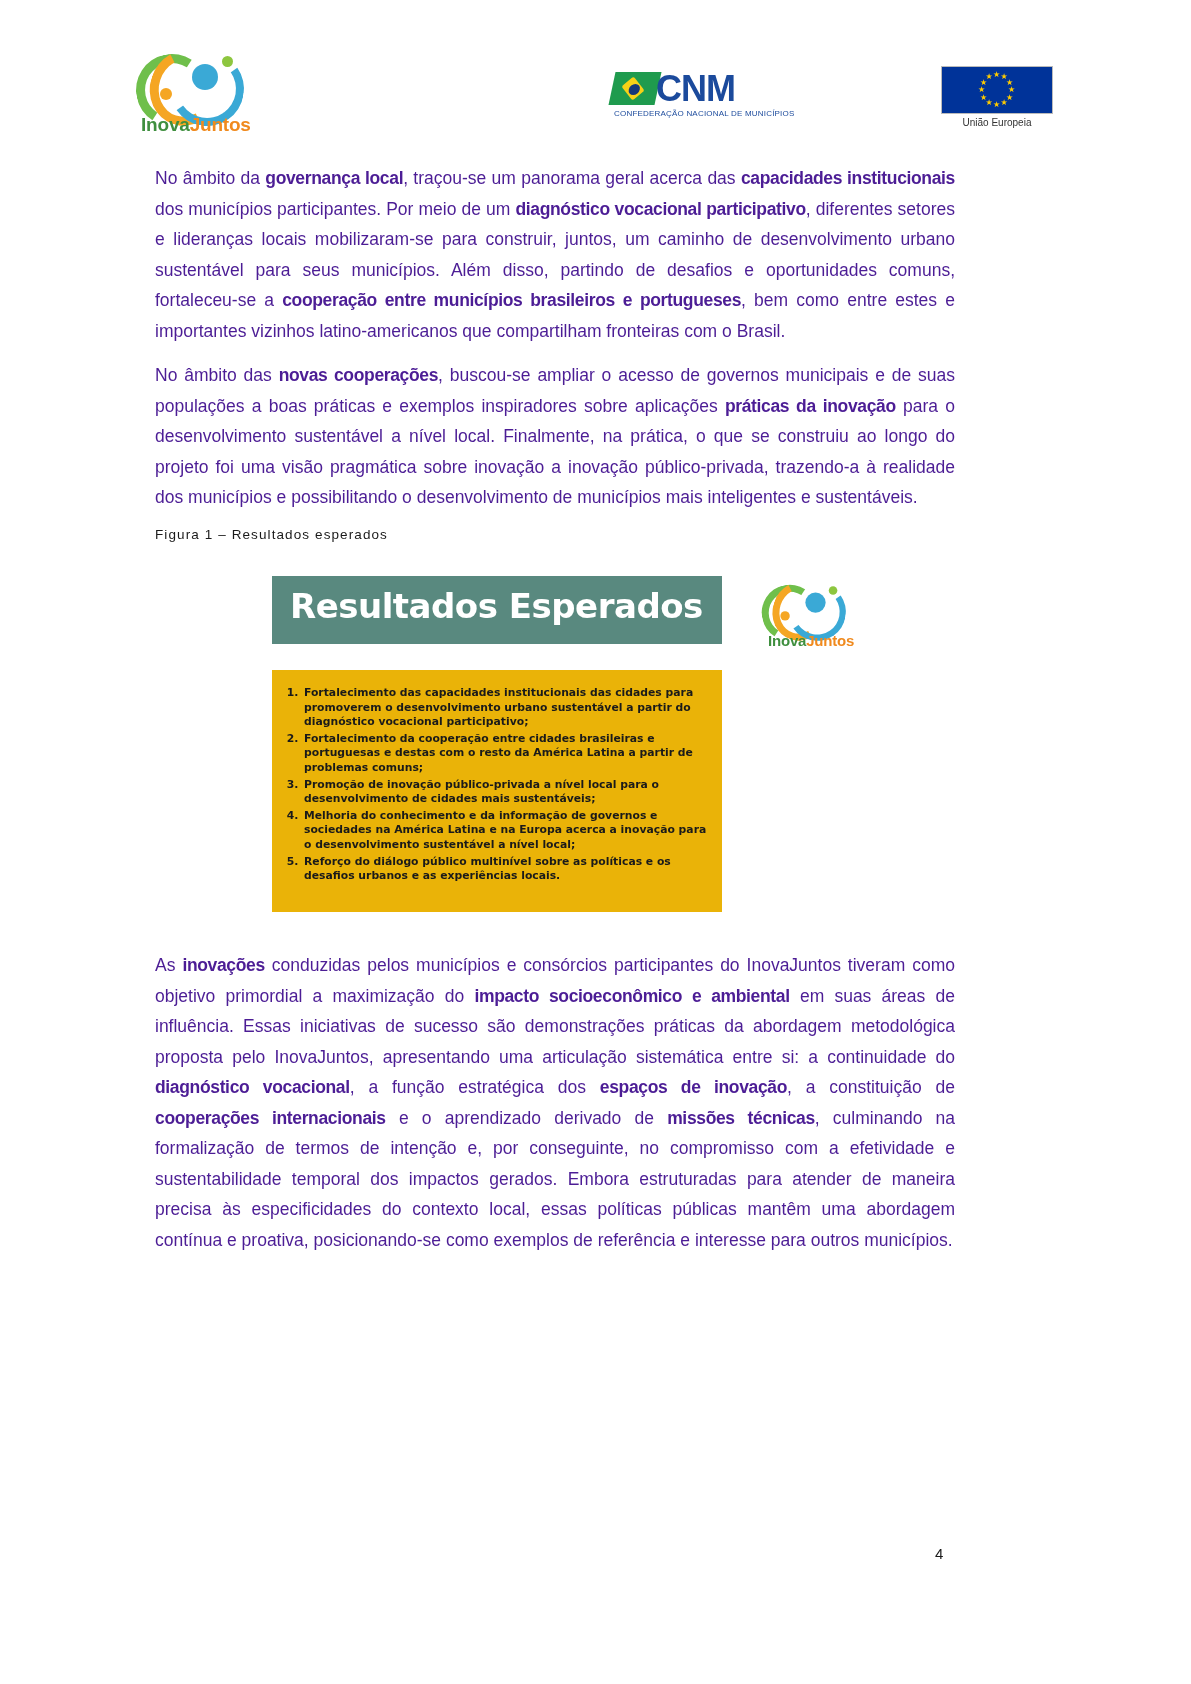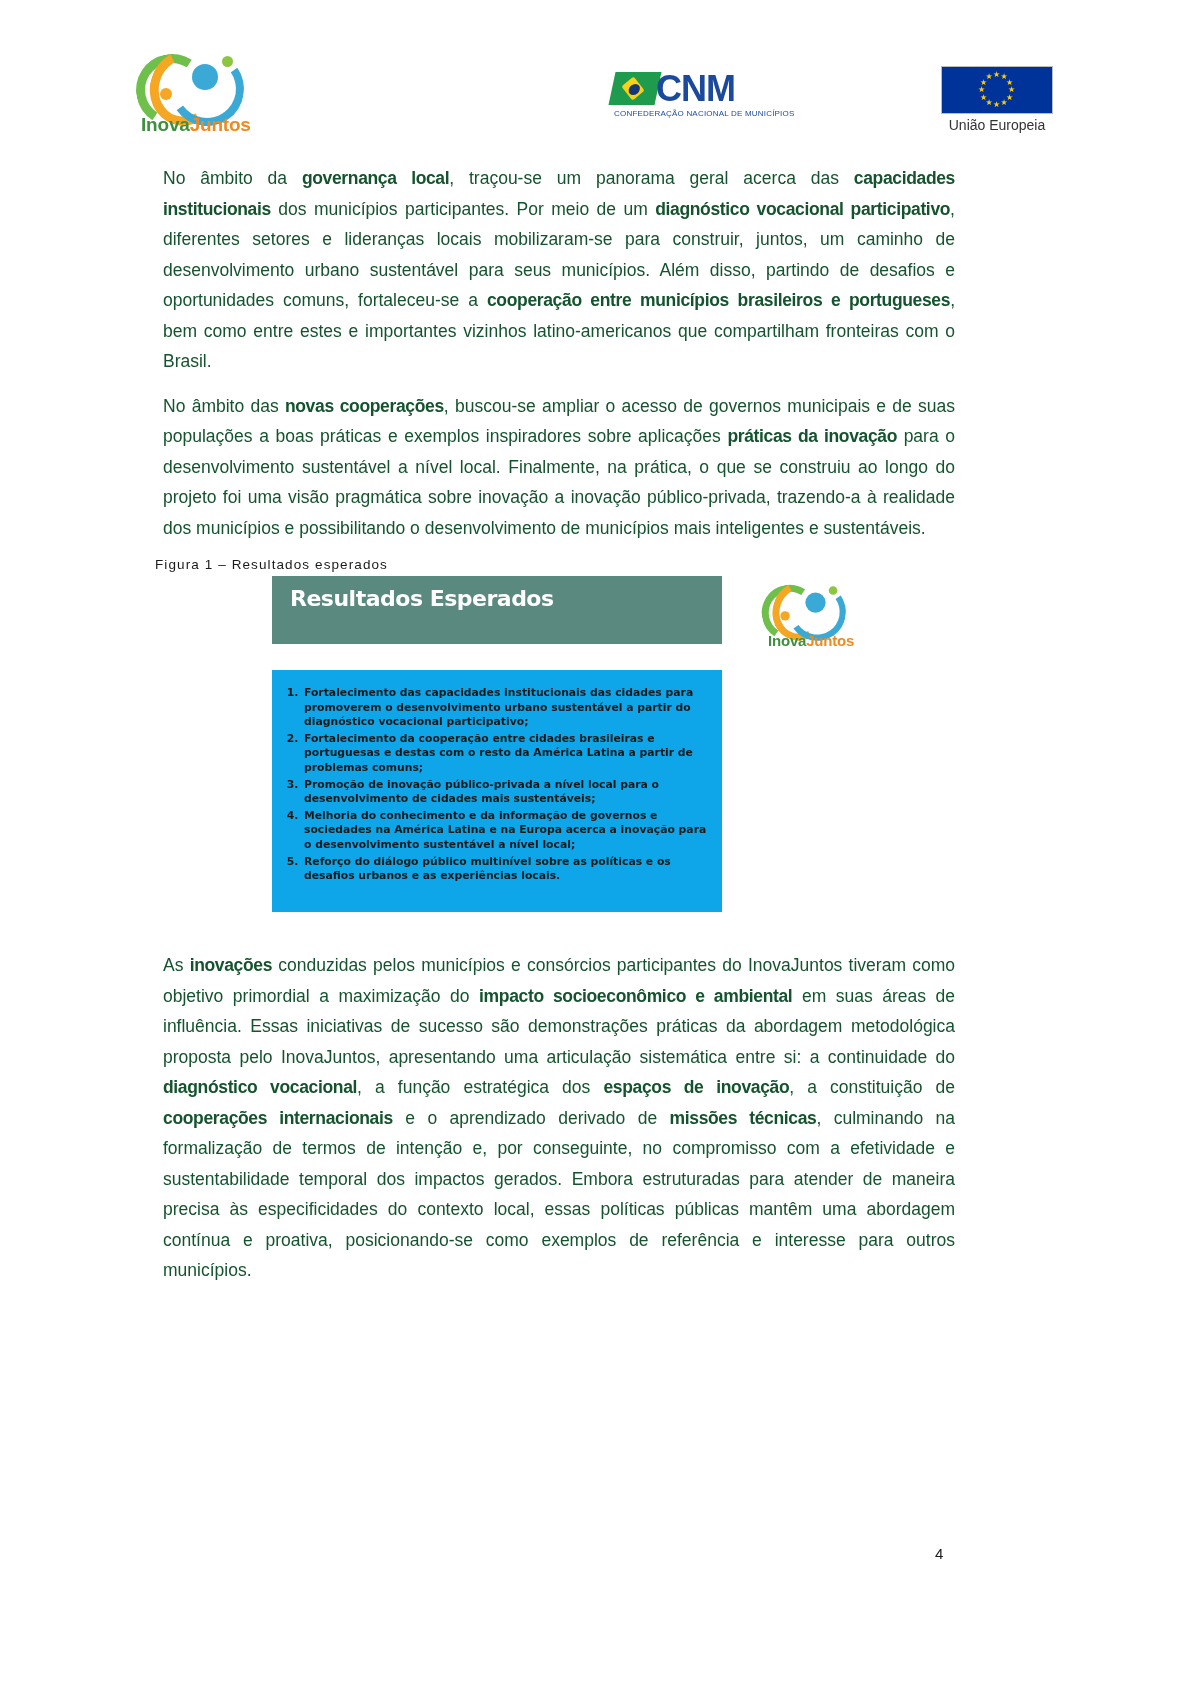--- a/index.html
+++ b/index.html
@@ -207,38 +207,38 @@
     border: 1px solid #bbbbbb;
     margin: 0 auto;
   }
   .eu-star {
     position: absolute;
     color: #ffcc00;
     font-size: 8px;
     line-height: 8px;
   }
   .eu-cap {
-    font-size: 14px;
+    font-size: 10px;
     color: #333333;
     margin-top: 3px;
   }
 
   
   .content {
     position: absolute;
     left: 155px;
     top: 163px;
     width: 800px;
   }
   p.body {
-    margin: 0 0 14px 8px;
+    margin: 0 0 14px 0;
     font-size: 17.5px;
     line-height: 30.5px;
     text-align: justify;
-    color: #14532d;
+    color: #4c1d95;
     font-family: "Liberation Sans", sans-serif;
   }
   p.body b {
     font-weight: bold;
     letter-spacing: -0.35px;
   }
   .fig-caption {
     margin: 10px 0 0 0;
     font-size: 13.5px;
     letter-spacing: 1.1px;
@@ -258,21 +258,21 @@
     position: absolute;
     left: 0; top: 0;
     width: 450px;
     height: 68px;
     background: #59897f;
   }
   .fig-title {
     position: absolute;
     left: 18px;
     top: 10px;
-    font-size: 22px;
+    font-size: 34px;
     font-weight: bold;
     color: #ffffff;
     font-family: "DejaVu Sans", sans-serif;
     letter-spacing: -0.5px;
   }
   .fig-logo {
     position: absolute;
     left: 485px;
     top: 4px;
     width: 115px;
@@ -280,21 +280,21 @@
   }
   .fig-logo .ij-mark { transform: scale(.78); transform-origin: top left; }
   .fig-logo .ij-text { top: 52px; font-size: 15px; }
 
   .fig-listbox {
     position: absolute;
     left: 0;
     top: 94px;
     width: 450px;
     height: 242px;
-    background: #0ea5e9;
+    background: #eab308;
   }
   .fig-listbox ol {
     margin: 0;
     padding: 16px 14px 0 30px;
     font-size: 10.8px;
     line-height: 14.6px;
     color: #1a1a1a;
     font-family: "DejaVu Sans", sans-serif;
     font-weight: bold;
   }

